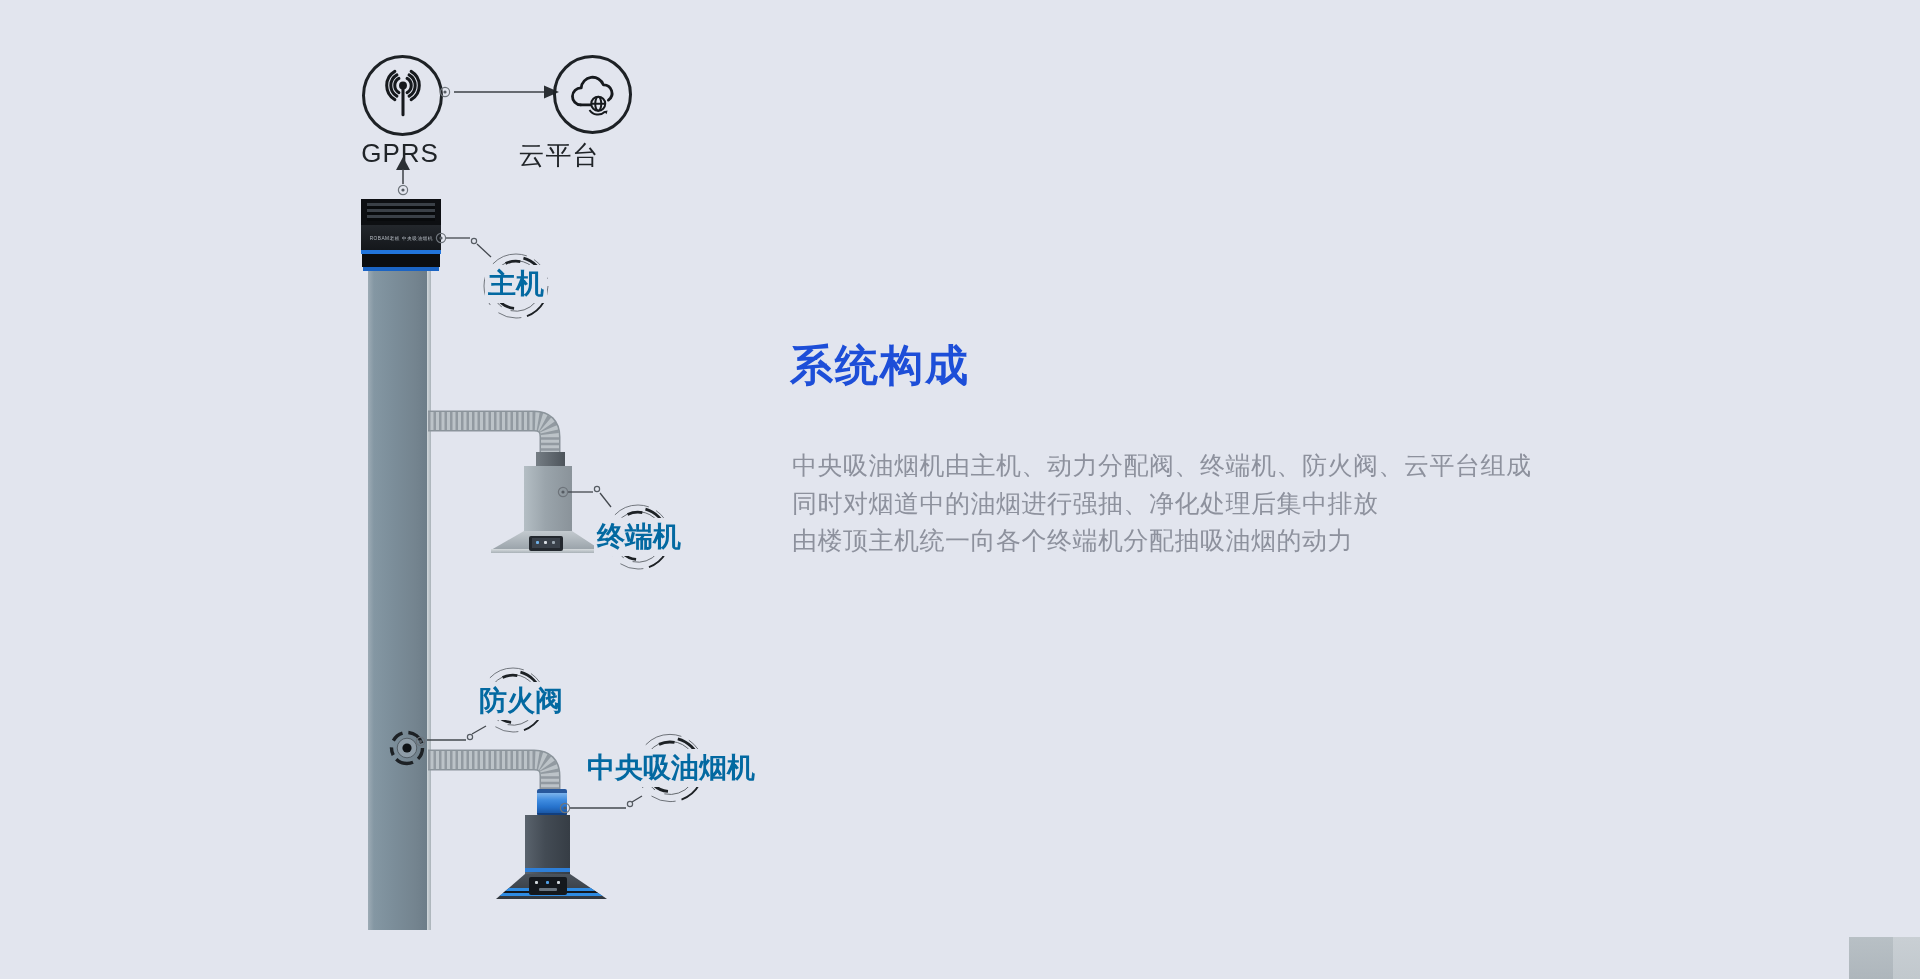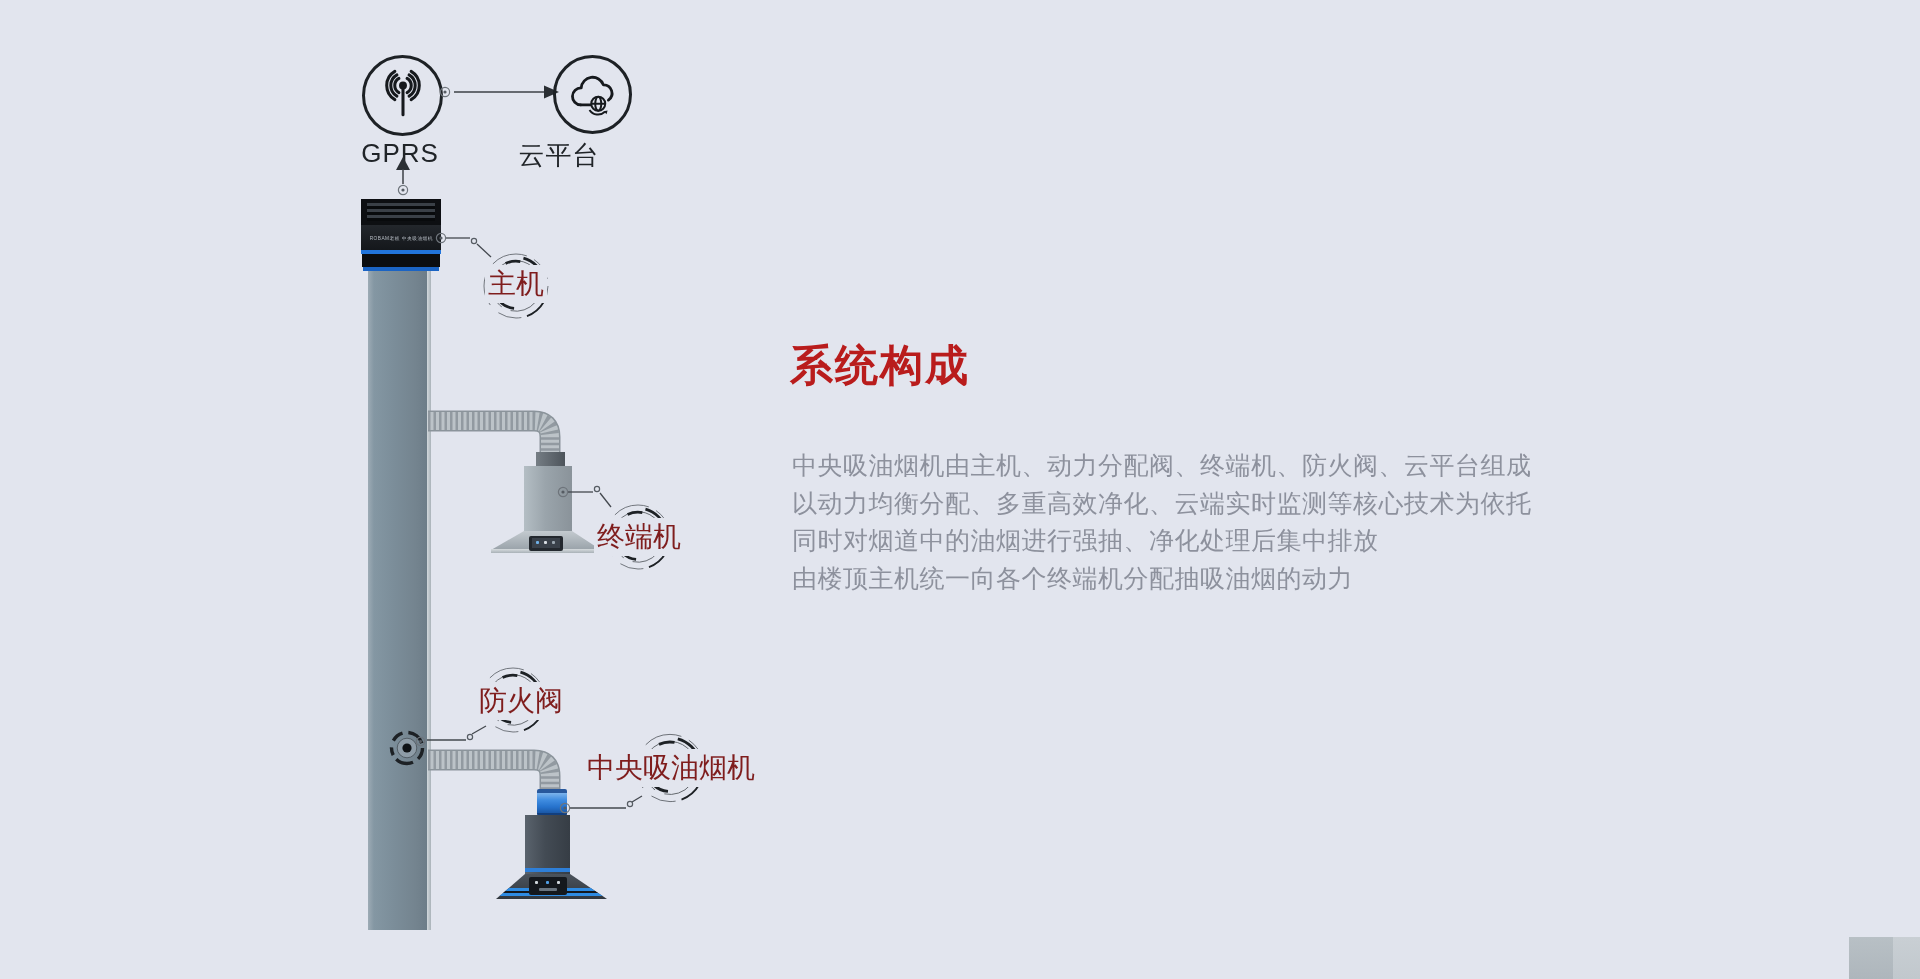--- a/index.html
+++ b/index.html
@@ -34,24 +34,24 @@
   
   .hood2-chimney{background:linear-gradient(90deg,#5a636d,#434b54 45%,#363d45);}
   .hood2-stripe{background:#2e7fd8;}
   .hood2-canopy{clip-path:polygon(26.1% 0,66.7% 0,100% 100%,0 100%);background:linear-gradient(180deg,#4b535c,#31373e);}
   .hood2-glass{background:linear-gradient(135deg,rgba(230,238,243,.95),rgba(180,195,205,.7));clip-path:polygon(24% 0,38% 0,10% 100%,0 100%);}
   .blue-line{background:#2e8be2;}
   .dark-line{background:#14181d;}
   .valve-blue{background:linear-gradient(180deg,#7db4ec 0%,#3f8ce0 35%,#2672cc 70%,#1a57a6 100%);border-top:4px solid #28589c;border-bottom:3px solid #123f7e;border-radius:2px;}
 
   
-  .tag{transform:translate(-50%,-50%);font-size:28px;color:#7f1d1d;background:#e2e5ee;padding:0 3px;white-space:nowrap;z-index:6;}
+  .tag{transform:translate(-50%,-50%);font-size:28px;color:#0369a1;background:#e2e5ee;padding:0 3px;white-space:nowrap;z-index:6;font-weight:bold;}
   .arcs-box{z-index:5;}
 
-  .title{font-size:43px;font-weight:bold;color:#b91c1c;letter-spacing:2px;white-space:nowrap;}
+  .title{font-size:43px;font-weight:bold;color:#1d4ed8;letter-spacing:2px;white-space:nowrap;}
   .paragraph{font-size:25px;line-height:37.5px;color:#8d919d;letter-spacing:.5px;}
   .paragraph div{white-space:nowrap;}
 
   .corner-a{background:linear-gradient(180deg,#b8c0c5,#aeb6bc);}
   .corner-b{background:linear-gradient(180deg,#c9cfd4,#c1c8cd);}
   svg{display:block;}
 </style>
 </head>
 <body>
 
@@ -236,21 +236,20 @@
   <div class="abs tag" style="left:521px;top:701px;">防火阀</div>
 
   <svg class="abs arcs-box" style="left:628px;top:726px;" width="84" height="84">
       <use href="#arcs"></use>
     </svg>
   <div class="abs tag" style="left:671px;top:768px;">中央吸油烟机</div>
 
   <div class="abs title" style="left:790px;top:337px;">系统构成</div>
   <div class="abs paragraph" style="left:792px;top:429px;margin-top:18px;">
     <div>中央吸油烟机由主机、动力分配阀、终端机、防火阀、云平台组成</div>
-    <div>以动力均衡分配、多重高效净化、云端实时监测等核心技术为依托</div>
     <div>同时对烟道中的油烟进行强抽、净化处理后集中排放</div>
     <div>由楼顶主机统一向各个终端机分配抽吸油烟的动力</div>
   </div>
 
   <div class="abs corner-a" style="left:1849px;top:937px;width:44px;height:42px;"></div>
   <div class="abs corner-b" style="left:1893px;top:937px;width:27px;height:42px;"></div>
 
 </div>
 
 </body></html>

